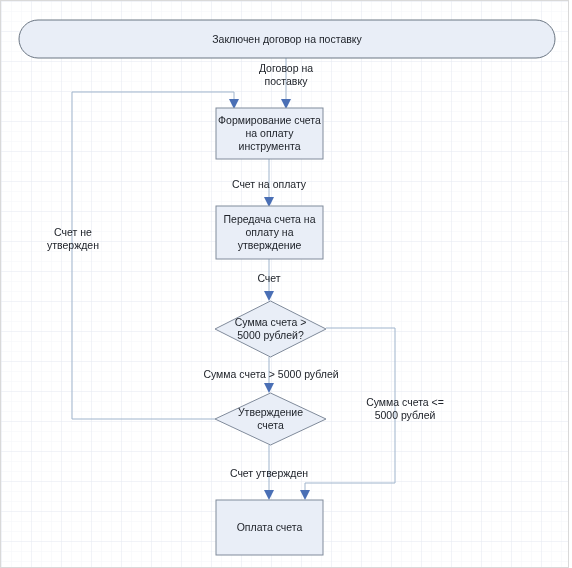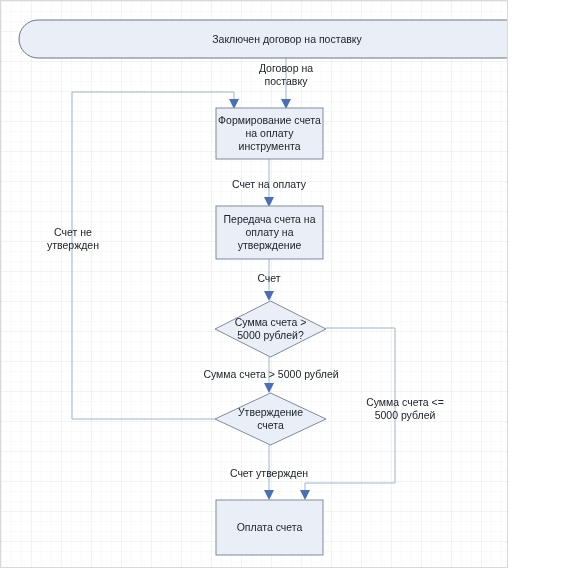--- a/index.html
+++ b/index.html
@@ -2,21 +2,21 @@
 <html><head>
 <meta charset="utf-8">
 <style>
   html, body {
     margin: 0;
     padding: 0;
     background: #ffffff;
   }
   #canvas {
     position: relative;
-    width: 508px;
+    width: 569px;
     height: 568px;
     background: #ffffff;
     border: 1px solid #d9d9d9;
     box-sizing: border-box;
     overflow: hidden;
     font-family: "Liberation Sans", "DejaVu Sans", sans-serif;
   }
   #grid {
     position: absolute;
     inset: 0;

